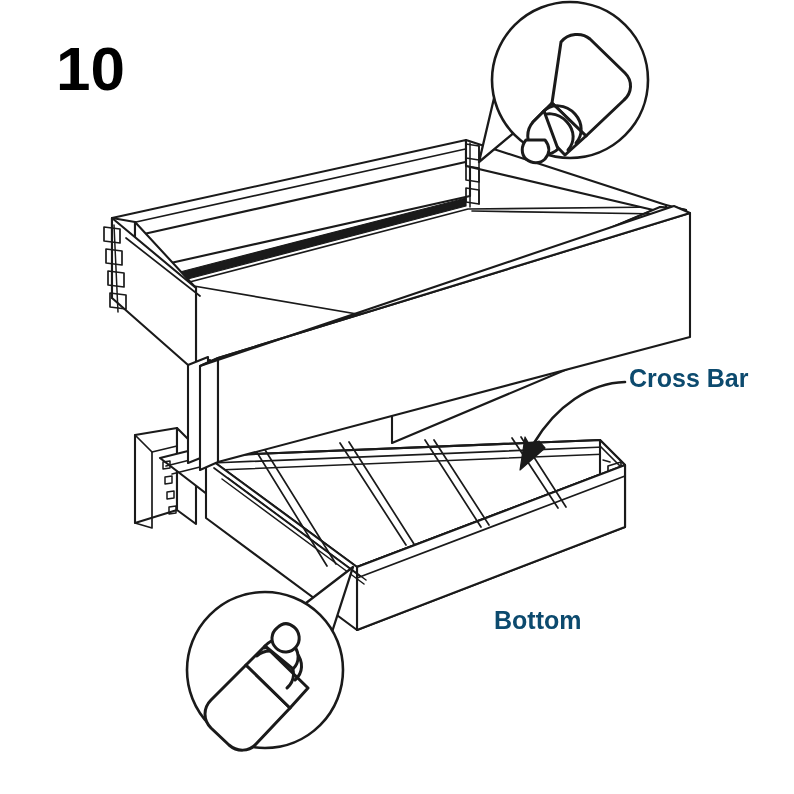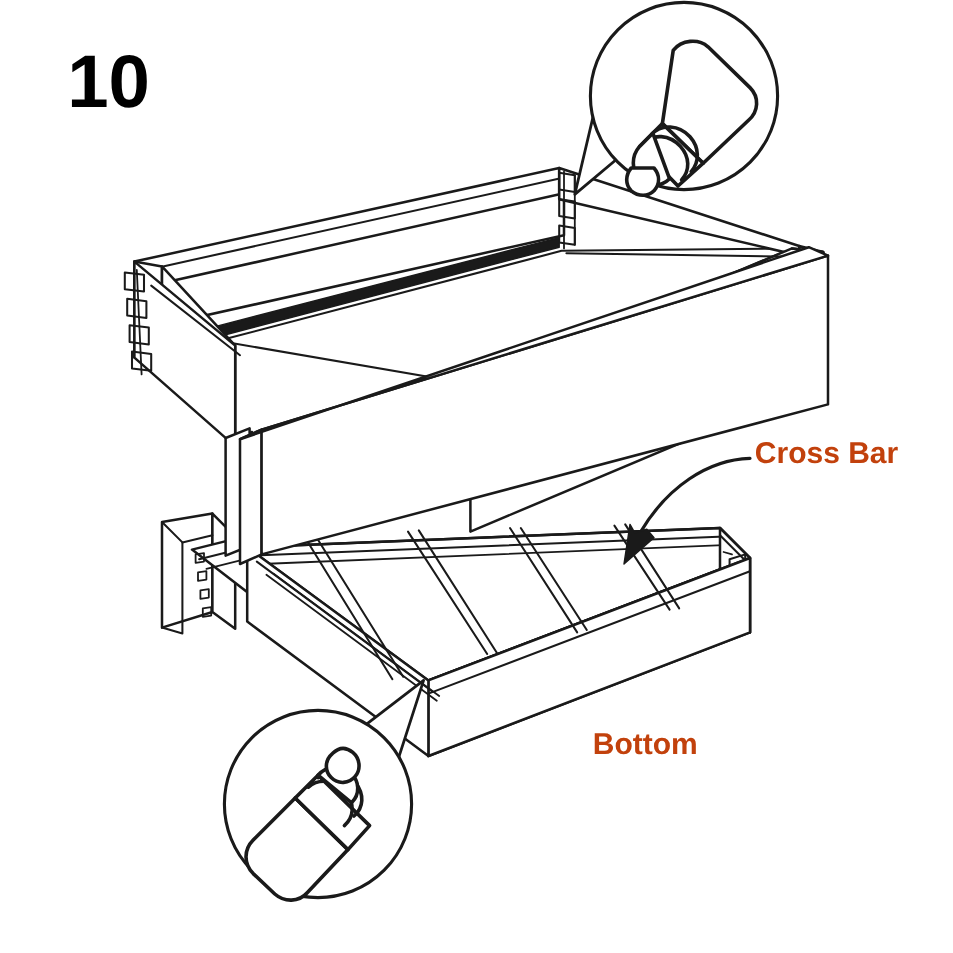--- a/index.html
+++ b/index.html
@@ -111,21 +111,21 @@
     font-weight: bold;
     color: #000000;
     letter-spacing: 0px;
     line-height: 1;
     font-family: "Liberation Sans", sans-serif;
   }
   .lbl {
     position: absolute;
     font-size: 25px;
     font-weight: bold;
-    color: #c2410c;
+    color: #0c4a6e;
     white-space: nowrap;
     font-family: "Liberation Sans", sans-serif;
   }
   #label-cross-bar { left: 629px; top: 364px; }
   #label-bottom    { left: 494px; top: 606px; text-align: right; }
 </style>
 </head>
 <body>
 
 <div id="sheet">

